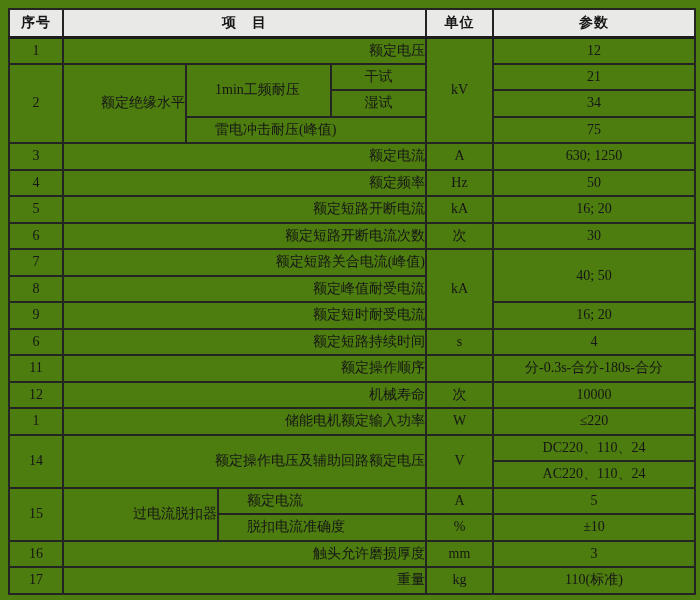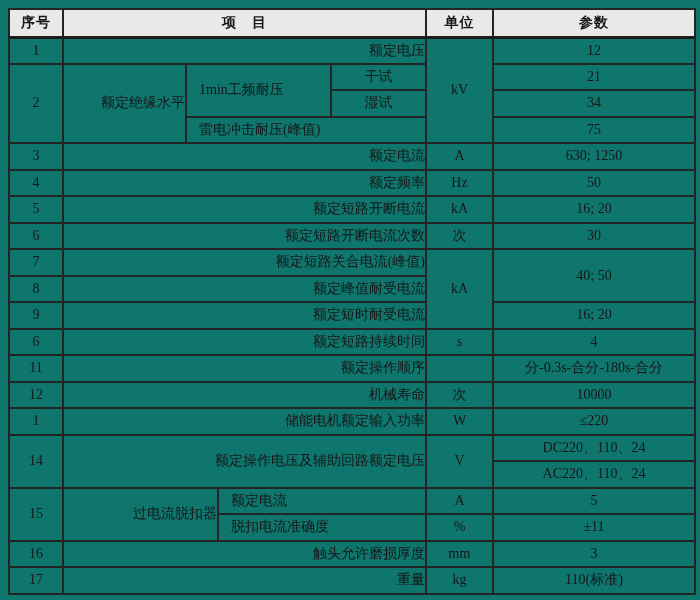--- a/index.html
+++ b/index.html
@@ -5,21 +5,21 @@
   * { box-sizing: border-box; margin: 0; padding: 0; }
   html, body {
     width: 700px; height: 600px;
     background: #f3f3f1;
     font-family: "Liberation Serif", "DejaVu Serif", serif;
     overflow: hidden;
   }
   .page {
     position: relative;
     width: 700px; height: 600px;
-    background: #0f766e;
+    background: #4d7c0f;
   }
   table.spec {
     position: absolute;
     left: 8px; top: 8px;
     width: 686px;
     border-collapse: collapse;
     table-layout: fixed;
   }
   .spec th, .spec td {
     border: 2px solid #242424;
@@ -38,21 +38,21 @@
     border-bottom: 3px solid #1c1c1c;
     letter-spacing: 1px;
   }
   .spec tbody tr { height: 26.5px; }
   .spec td.item {
     text-align: right;
     padding-left: 18px;
   }
   .spec td.subitem {
     text-align: left;
-    padding-left: 12px;
+    padding-left: 28px;
   }
 </style>
 </head>
 <body>
 
 <div class="page">
   <table class="spec">
     <colgroup>
       <col style="width:54px">
       <col style="width:123px">
@@ -186,21 +186,21 @@
         <td rowspan="2">15</td>
         <td colspan="2" rowspan="2" class="item">过电流脱扣器</td>
         <td colspan="2" class="subitem">额定电流</td>
         <td>A</td>
         <td>5</td>
       </tr>
 
       <tr>
         <td colspan="2" class="subitem">脱扣电流准确度</td>
         <td>%</td>
-        <td>±11</td>
+        <td>±10</td>
       </tr>
 
       <tr>
         <td>16</td>
         <td colspan="4" class="item">触头允许磨损厚度</td>
         <td>mm</td>
         <td>3</td>
       </tr>
 
       <tr>

